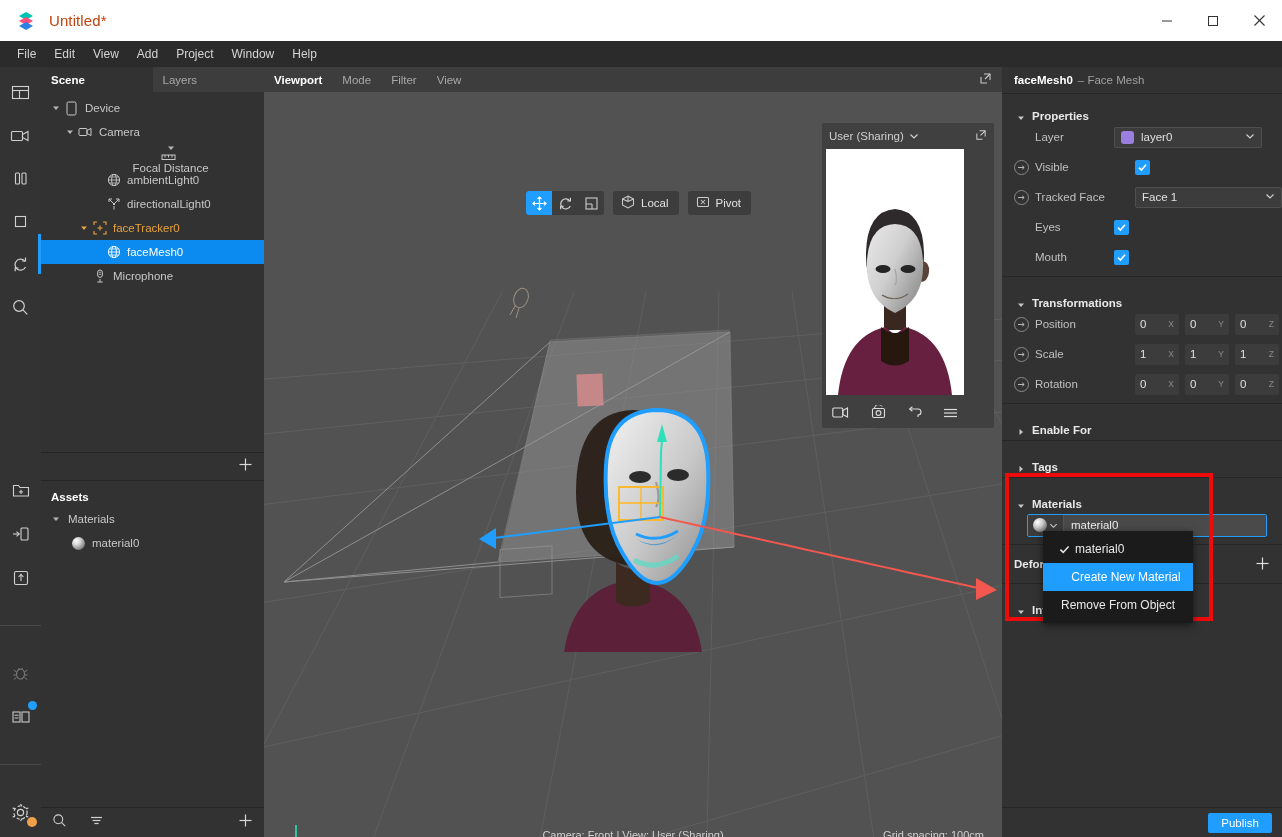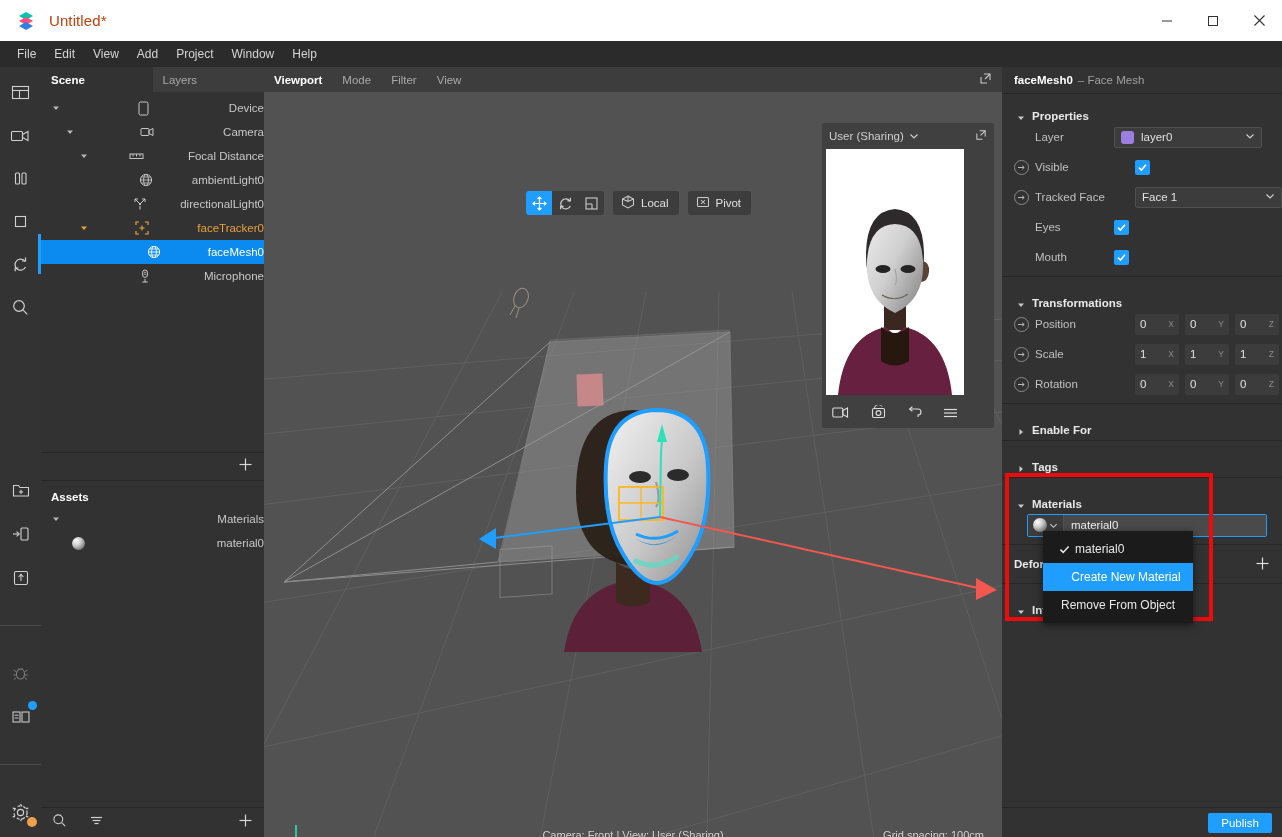--- a/index.html
+++ b/index.html
@@ -45,21 +45,21 @@
   
   .leftpanel { position: absolute; left: 41px; top: 67px; width: 223px; height: 770px; background: #323232; }
   .lp-tabs { display: flex; height: 25px; }
   .lp-tab {
     flex: 1; display: flex; align-items: center; padding-left: 10px;
     font-size: 11.5px; height: 25px;
   }
   .lp-tab.active { background: #323232; color: #ffffff; font-weight: bold; }
   .lp-tab.inactive { background: #3d3d3d; color: #a8a8a8; }
   .tree { padding-top: 4px; }
-  .tree-row { height: 24px; display: flex; align-items: center; font-size: 11.5px; color: #c8c8c8; justify-content: space-between; }
+  .tree-row { height: 24px; display: flex; align-items: center; font-size: 11.5px; color: #c8c8c8; }
   .tree-row.selected { background: #0b8bf0; color: #ffffff; }
   .tree-row.orange { color: #e8a33d; }
   .tw { width: 14px; display: flex; align-items: center; justify-content: center; flex: none; }
   .tree-ico { width: 17px; display: flex; align-items: center; justify-content: center; flex: none; margin-right: 5px; }
   .tree-label { white-space: nowrap; }
   .lp-addbar {
     position: absolute; left: 0; top: 385px; width: 223px; height: 29px;
     border-top: 1px solid #262626; border-bottom: 1px solid #262626;
     display: flex; align-items: center; justify-content: flex-end; padding-right: 11px;
   }
@@ -321,21 +321,21 @@
           </div>
         <div class="tree-ico">
             <svg width="15" height="12" viewBox="0 0 15 12">
               <rect x="1" y="2.5" width="8" height="7" rx="1" fill="none" stroke="#c8c8c8" stroke-width="1"></rect>
               <path d="M9 4.5 L13 2.5 L13 9.5 L9 7.5 Z" fill="none" stroke="#c8c8c8" stroke-width="1"></path>
             </svg>
           </div>
         <div class="tree-label">Camera</div>
       </div>
 
-      <div class="tree-row" style="padding-left:36px;">
+      <div class="tree-row" style="padding-left:36px;flex-direction:column;">
         <div class="tw">
             <svg width="8" height="8" viewBox="0 0 8 8">
               <path d="M1 2.5 L7 2.5 L4 6 Z" fill="#b8b8b8"></path>
             </svg>
           </div>
         <div class="tree-ico">
             <svg width="15" height="10" viewBox="0 0 15 10">
               <rect x="1" y="3" width="13" height="4.5" fill="none" stroke="#c8c8c8" stroke-width="1"></rect>
               <line x1="4" y1="3" x2="4" y2="5.5" stroke="#c8c8c8" stroke-width="1"></line>
               <line x1="7.5" y1="3" x2="7.5" y2="5.5" stroke="#c8c8c8" stroke-width="1"></line>

